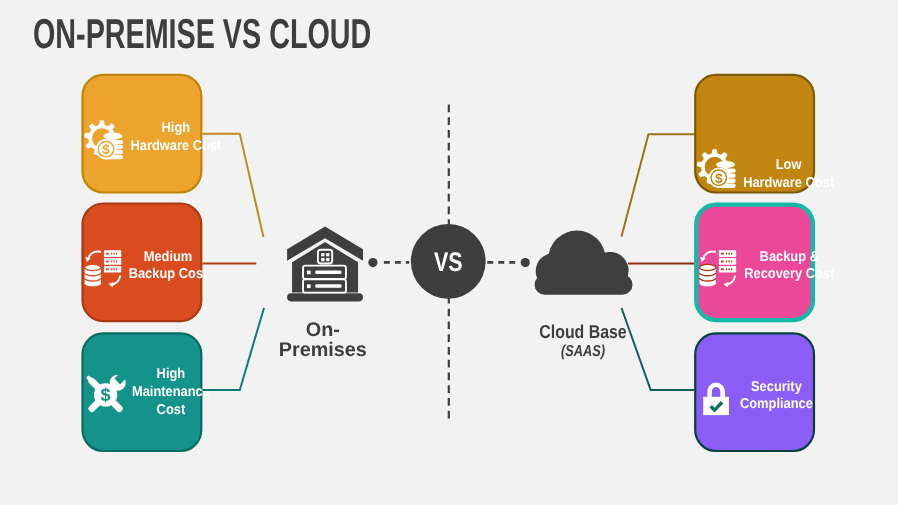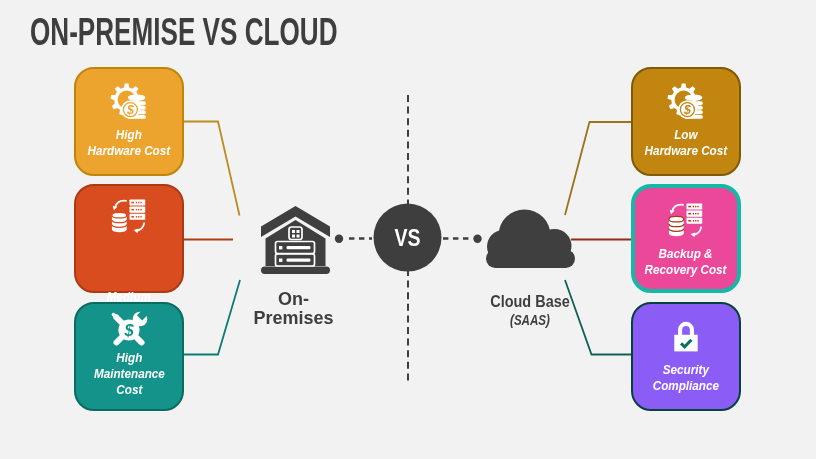--- a/index.html
+++ b/index.html
@@ -1,26 +1,26 @@
 <!DOCTYPE html>
 <html><head>
 <meta charset="utf-8">
 <style>
   html,body{margin:0;padding:0;}
   body{width:816px;height:459px;background:#f2f2f2;font-family:"Liberation Sans",sans-serif;position:relative;overflow:hidden;}
   .title{position:absolute;left:30px;top:11px;font-size:38px;font-weight:bold;color:#3e3e3e;white-space:nowrap;transform-origin:left top;transform:scaleX(0.687);}
-  .box{position:absolute;width:110px;height:109px;border-radius:20px;box-sizing:border-box;display:flex;flex-direction:column;align-items:center;font-style:italic;}
+  .box{position:absolute;width:110px;height:109px;border-radius:20px;box-sizing:border-box;display:flex;flex-direction:row;align-items:center;}
   .box .ic{margin-top:13px;height:40px;display:flex;align-items:center;justify-content:center;}
   .box .tx{margin-top:5px;color:#fff;font-size:13px;font-weight:bold;line-height:16px;text-align:center;transform:scaleX(0.9);transform-origin:center top;white-space:nowrap;}
   #b3 .ic{margin-top:4px;height:44px;}
   #b3 .tx{margin-top:-2px;}
   #b1{left:74px;top:67px;background:#eca42e;border:2px solid #c08407;color:#eca42e;}
-  #b2{left:74px;top:184px;background:#d84c1f;border:2px solid #aa3a12;color:#d84c1f;gap:48px;}
+  #b2{left:74px;top:184px;background:#d84c1f;border:2px solid #aa3a12;color:#d84c1f;}
   #b3{left:74px;top:302px;background:#14938a;border:2px solid #0a6b62;color:#14938a;}
-  #b4{left:631px;top:67px;background:#c28510;border:2px solid #7e5a04;color:#c28510;}
+  #b4{left:631px;top:67px;background:#c28510;border:2px solid #7e5a04;color:#c28510;align-items:flex-end;}
   #b5{left:631px;top:184px;background:#ec4899;border:4px solid #14b8a6;color:#a83913;}
   #b6{left:631px;top:302px;background:#8b5cf6;border:2px solid #06423d;color:#0d6e68;}
   .lbl{position:absolute;color:#3e3e3e;font-weight:bold;text-align:center;}
   #lblhouse{left:243px;top:290px;width:101px;font-size:18px;line-height:19px;}
   #lblcloud{left:470px;top:291.5px;width:120px;font-size:17px;line-height:20px;transform:scaleX(0.85);}
   #lblsaas{left:470px;top:312px;width:120px;font-size:14.5px;font-style:italic;line-height:17px;transform:scaleX(0.8);}
   svg.overlay{position:absolute;left:0;top:0;}
 </style>
 </head>
 <body>

